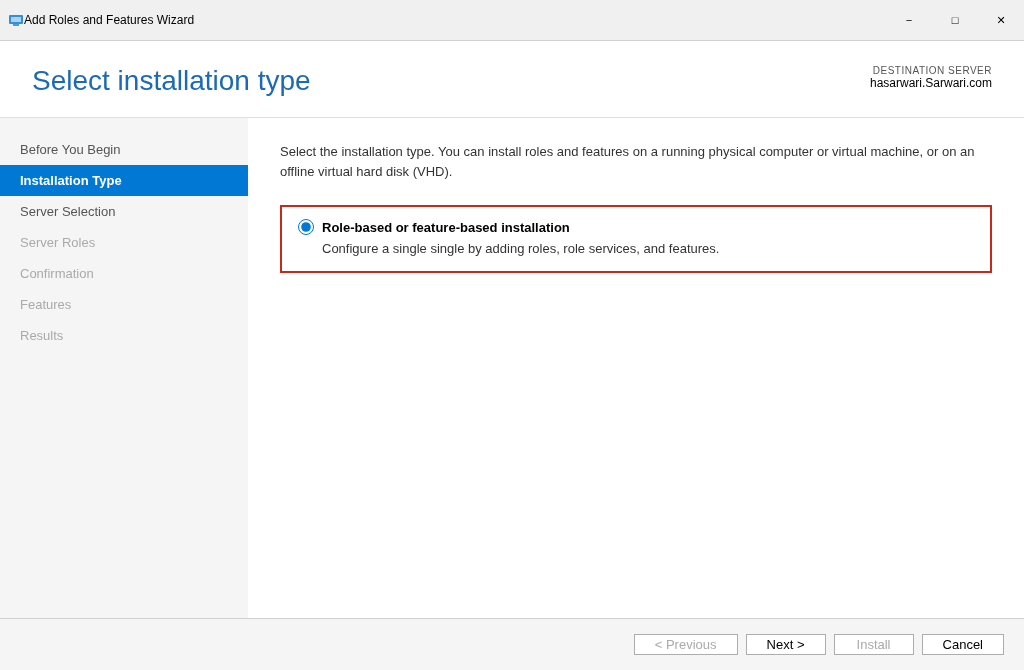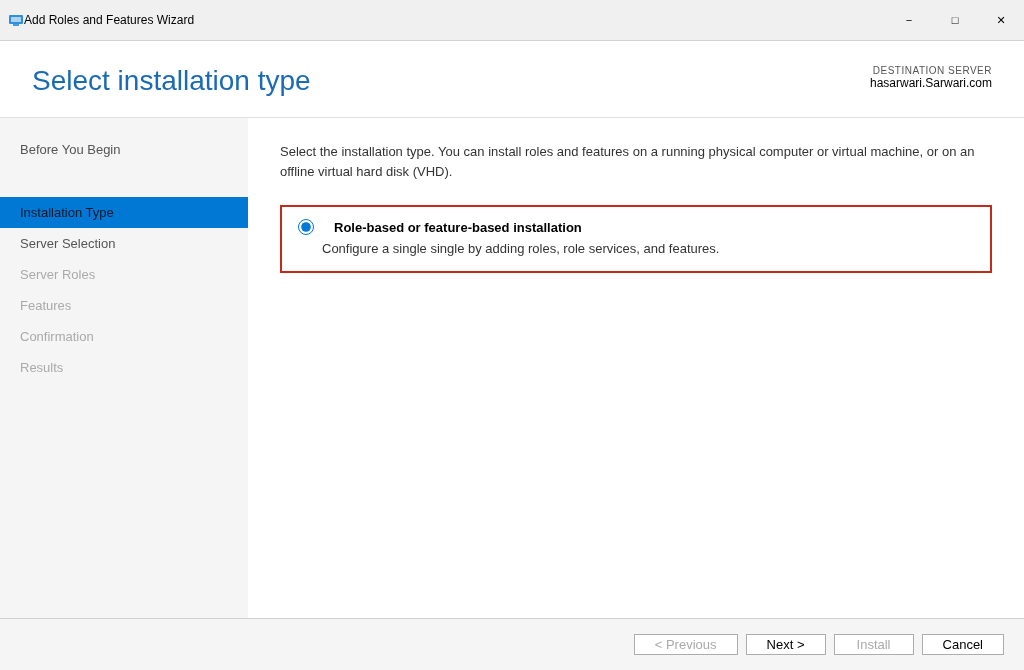--- a/index.html
+++ b/index.html
@@ -108,23 +108,22 @@
       padding: 16px 0;
     }
     .sidebar-item {
       padding: 8px 20px;
       font-size: 13px;
       color: #555;
       cursor: pointer;
     }
     .sidebar-item.active {
       background: #0078d4;
-      color: #0f172a;
-      font-weight: 400;
-      margin-top: 32px;
+      color: #ffffff;
+      font-weight: 700;
     }
     .sidebar-item.disabled {
       color: #aaa;
       cursor: default;
     }
 
     
     .content {
       flex: 1;
       padding: 24px 32px;
@@ -142,21 +141,21 @@
       margin-bottom: 20px;
     }
     .radio-option-selected {
       border: 2px solid #c42b1c;
       padding: 12px 16px;
       margin-bottom: 20px;
     }
     .radio-label-row {
       display: flex;
       align-items: center;
-      gap: 20px;
+      gap: 8px;
       margin-bottom: 4px;
     }
     .radio-input {
       width: 16px;
       height: 16px;
       accent-color: #0078d4;
       cursor: pointer;
       flex-shrink: 0;
     }
     .radio-title {
@@ -231,22 +230,22 @@
     </div>
   </div>
 
   <div class="body">
 
     <div class="sidebar">
       <div class="sidebar-item">Before You Begin</div>
       <div class="sidebar-item active">Installation Type</div>
       <div class="sidebar-item">Server Selection</div>
       <div class="sidebar-item disabled">Server Roles</div>
+      <div class="sidebar-item disabled">Confirmation</div>
       <div class="sidebar-item disabled">Features</div>
-      <div class="sidebar-item disabled">Confirmation</div>
       <div class="sidebar-item disabled">Results</div>
     </div>
 
     <div class="content">
       <p class="content-description">Select the installation type. You can install roles and features on a running physical computer or virtual machine, or on an offline virtual hard disk (VHD).</p>
 
       <div class="radio-option-selected">
         <div class="radio-label-row">
           <input type="radio" class="radio-input" name="install-type" checked="" style="">
           <span class="radio-title">Role-based or feature-based installation</span>

